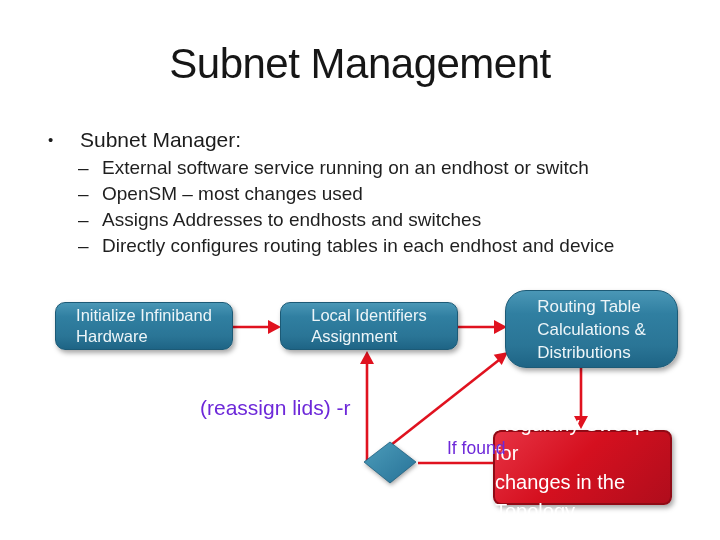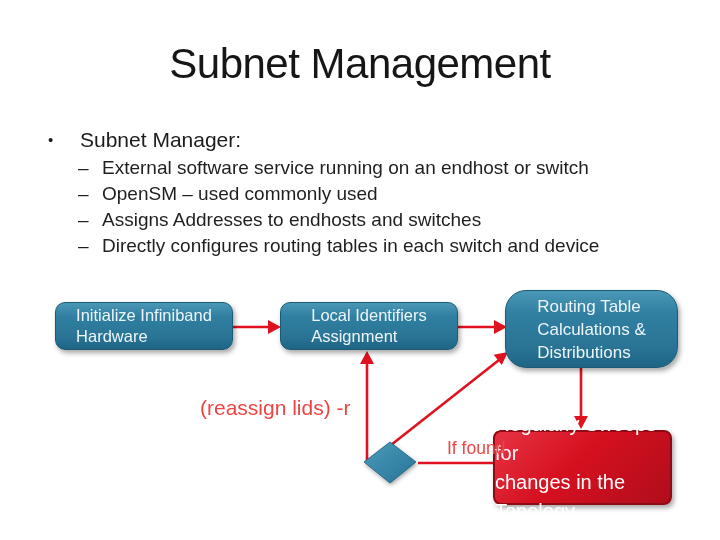--- a/index.html
+++ b/index.html
@@ -49,21 +49,21 @@
     border: 2px solid #900a15;
     border-radius: 8px;
     color: #ffffff;
     font-size: 20px; line-height: 29px;
   }
   #node-init   { left: 55px;  top: 302px; width: 178px; height: 48px; }
   #node-lid    { left: 280px; top: 302px; width: 178px; height: 48px; }
   #node-route  { left: 505px; top: 290px; width: 173px; height: 78px; font-size: 17px; line-height: 23px; border-radius: 21px; }
   #node-sweep  { left: 493px; top: 430px; width: 179px; height: 75px; }
 
-  .anno { position: absolute; color: #ef4444; white-space: nowrap; }
+  .anno { position: absolute; color: #6d28d9; white-space: nowrap; }
   #anno-reassign { left: 200px; top: 396px; font-size: 21px; }
   #anno-iffound  { left: 427px; top: 438px; font-size: 17.5px; margin-left: 20px; }
 </style>
 </head>
 <body>
 
 <div class="slide">
 
   <h1 class="title">Subnet Management</h1>
 
@@ -72,29 +72,29 @@
     <span class="bullet-heading">Subnet Manager:</span>
   </div>
 
   <div class="sub-items">
     <div class="sub-item">
       <span class="dash">–</span>
       <span class="txt">External software service running on an endhost or switch</span>
     </div>
     <div class="sub-item">
       <span class="dash">–</span>
-      <span class="txt">OpenSM – used commonly used</span>
+      <span class="txt">OpenSM – most changes used</span>
     </div>
     <div class="sub-item">
       <span class="dash">–</span>
       <span class="txt">Assigns Addresses to endhosts and switches</span>
     </div>
     <div class="sub-item">
       <span class="dash">–</span>
-      <span class="txt">Directly configures routing tables in each switch and device</span>
+      <span class="txt">Directly configures routing tables in each endhost and device</span>
     </div>
   </div>
 
   <div class="diagram">
 
     <svg class="connectors" viewBox="0 0 720 540">
       <defs>
         <linearGradient id="diamondGrad" x1="0" y1="0" x2="1" y2="1">
           <stop offset="0" stop-color="#4c9cba"></stop>
           <stop offset="1" stop-color="#277297"></stop>

